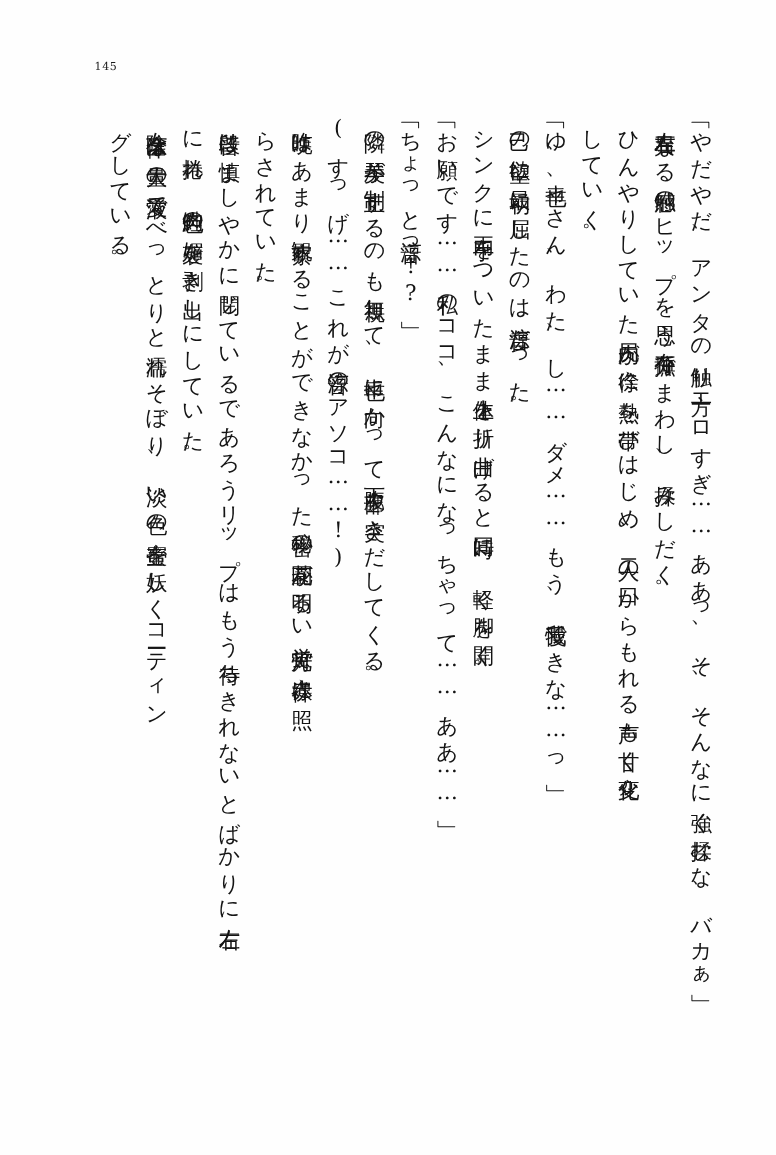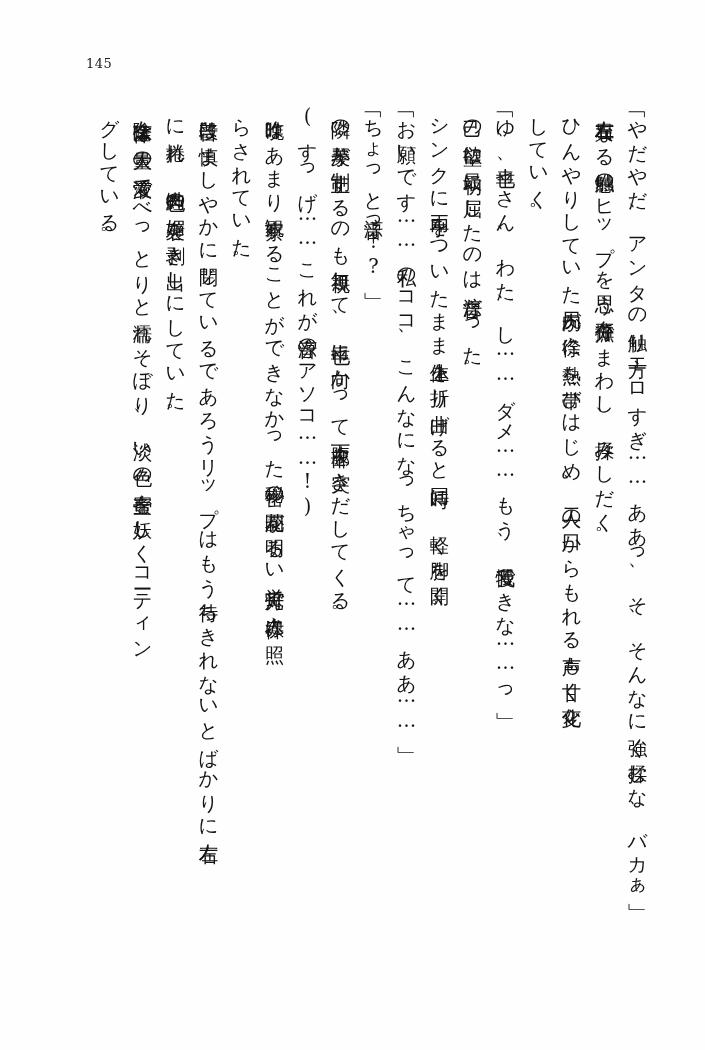--- a/index.html
+++ b/index.html
@@ -18,21 +18,21 @@
     position: relative;
     width: 705px;
     height: 1050px;
     background: #fefefe;
     box-sizing: border-box;
   }
   .page-number {
     position: absolute;
     top: 56px;
     left: 86px;
-    font-size: 13px;
+    font-size: 10px;
     letter-spacing: 0.5px;
     color: #1a1a1a;
     font-family: "DejaVu Serif", "Liberation Serif", serif;
   }
   .text-block {
     position: absolute;
     top: 105px;
     left: 60px;
     right: 58px;
     height: 880px;

